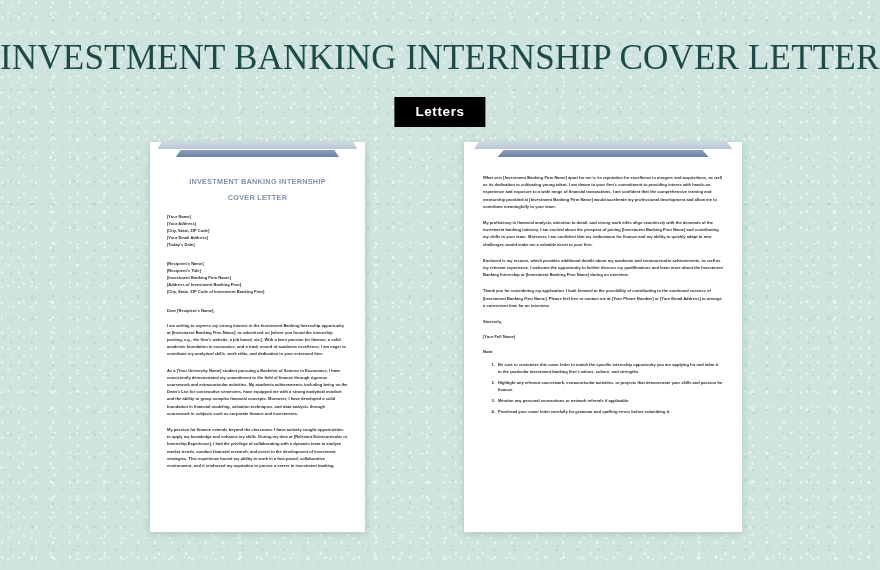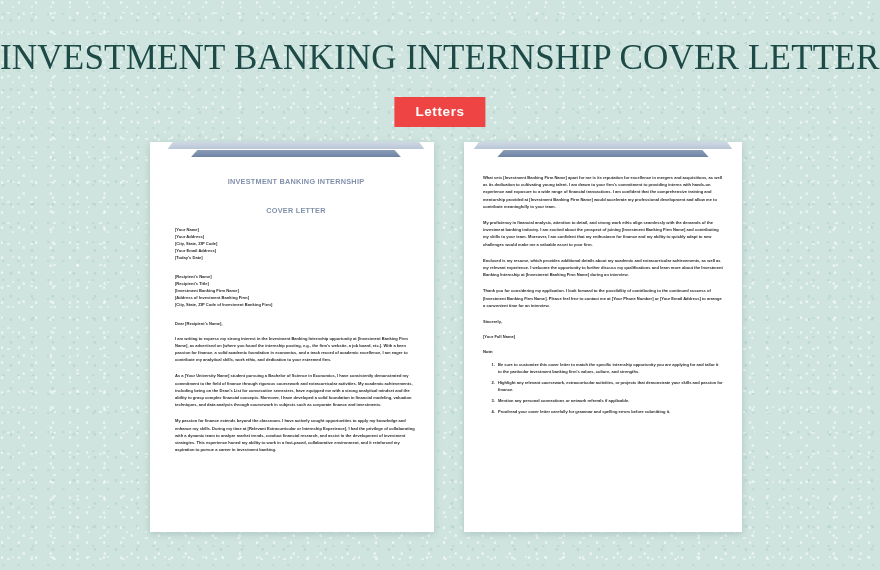--- a/index.html
+++ b/index.html
@@ -30,35 +30,35 @@
     font-family:"Liberation Serif", serif;
     font-size:35px;
     letter-spacing:.2px;
     color:#1d4a47;
     z-index:2;
     white-space:nowrap;
   }
 
   .badge{
     position:absolute;top:97px;left:50%;transform:translateX(-50%);
-    background:#ef4444;color:#ffffff;
+    background:#000000;color:#ffffff;
     font-size:13.5px;font-weight:bold;letter-spacing:.6px;
     padding:7px 21px 8px 21px;
     z-index:2;
   }
 
   
   .doc{
     position:absolute;top:142px;
     background:#ffffff;
     box-shadow:0 2px 7px rgba(60,90,90,.22);
     overflow:hidden;
     z-index:1;
   }
-  #doc-one{left:150px;width:276px;height:390px;padding-left:8px;}
+  #doc-one{left:150px;width:215px;height:390px;}
   #doc-two{left:464px;width:278px;height:390px;}
 
   .deco{position:relative;height:19px;width:100%;}
   .deco .bar-light{
     position:absolute;top:0;left:3.5%;width:93%;height:7px;
     background:linear-gradient(180deg,#cfd8e4 0%,#bac6d6 100%);
     clip-path:polygon(2% 0,98% 0,100% 100%,0% 100%);
   }
   .deco .bar-dark{
     position:absolute;top:8px;left:12%;width:76%;height:7px;
@@ -71,21 +71,21 @@
 
   .doc-heading{
     text-align:center;
     color:#8290ab;
     font-weight:bold;
     font-size:7.3px;
     letter-spacing:.25px;
     line-height:1.1;
     margin-top:17px;
   }
-  .doc-heading .l2{display:block;margin-top:21px;}
+  .doc-heading .l2{display:block;margin-top:8px;}
 
   .blk{margin-top:12px;}
   .blk .ln{
     font-size:4.05px;
     font-weight:bold;
     color:#2b2b2b;
     line-height:1.72;
     letter-spacing:.02px;
   }
 

